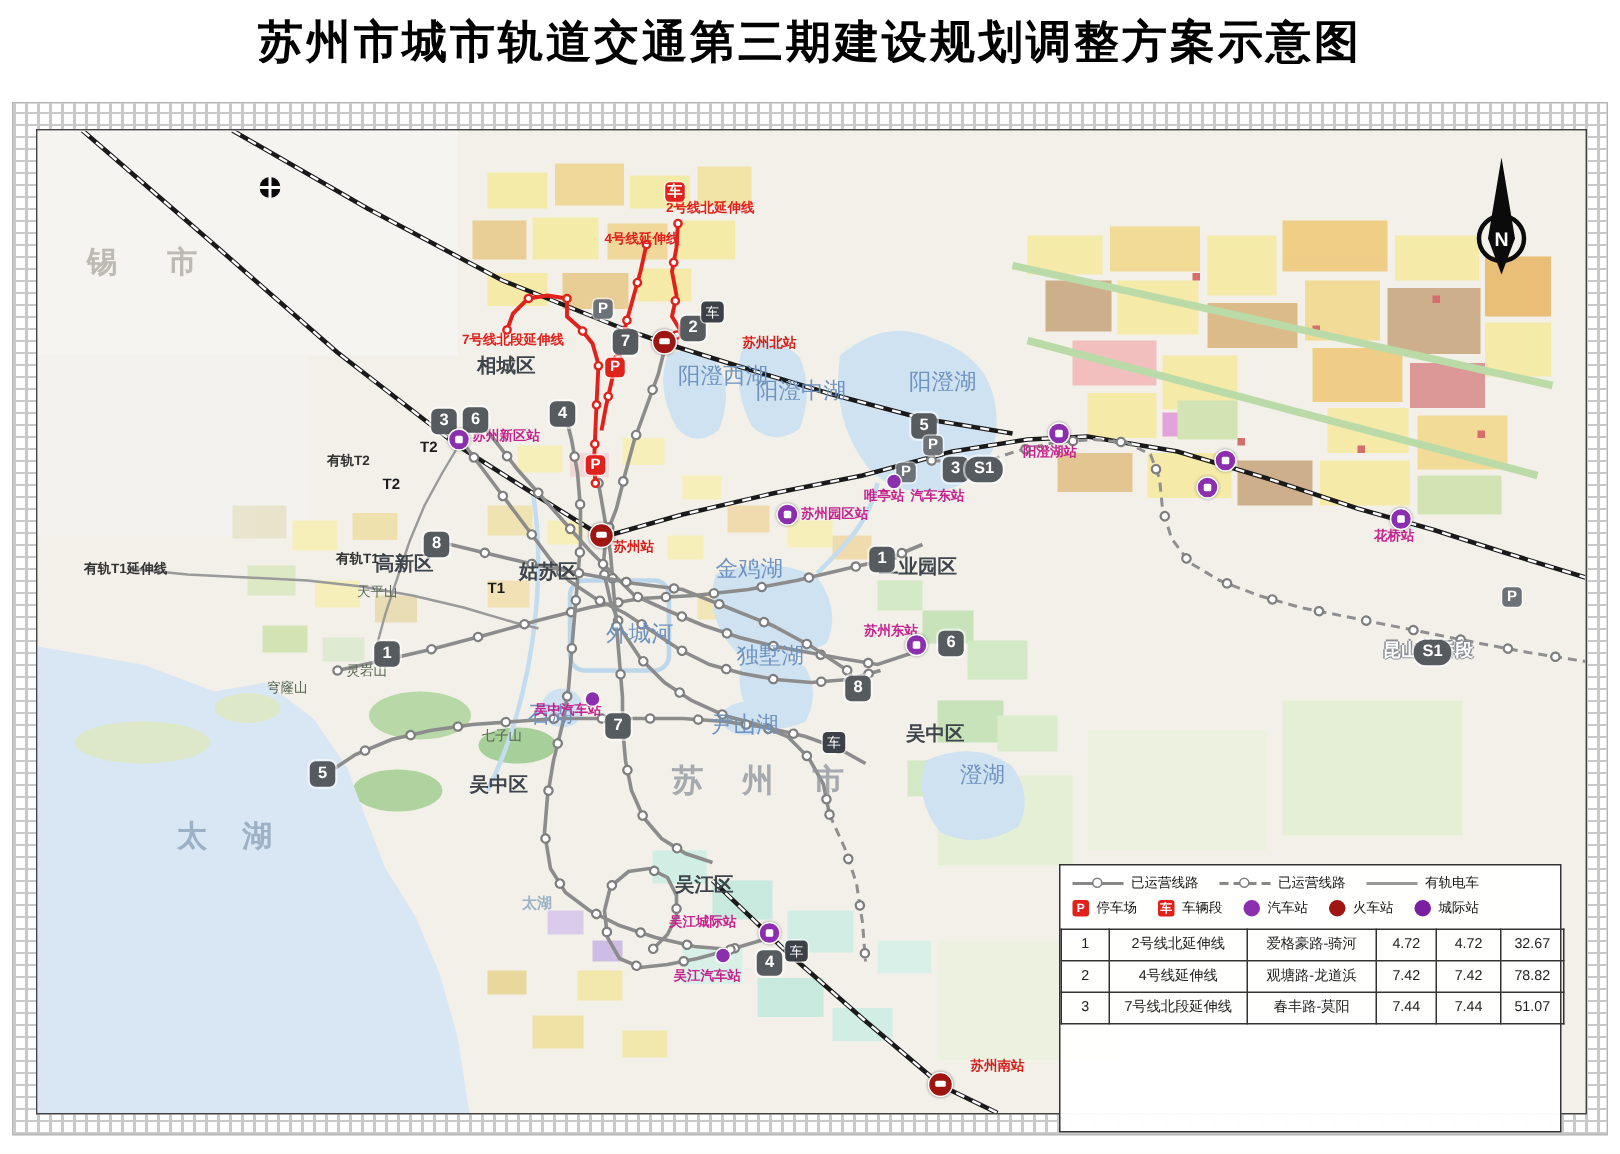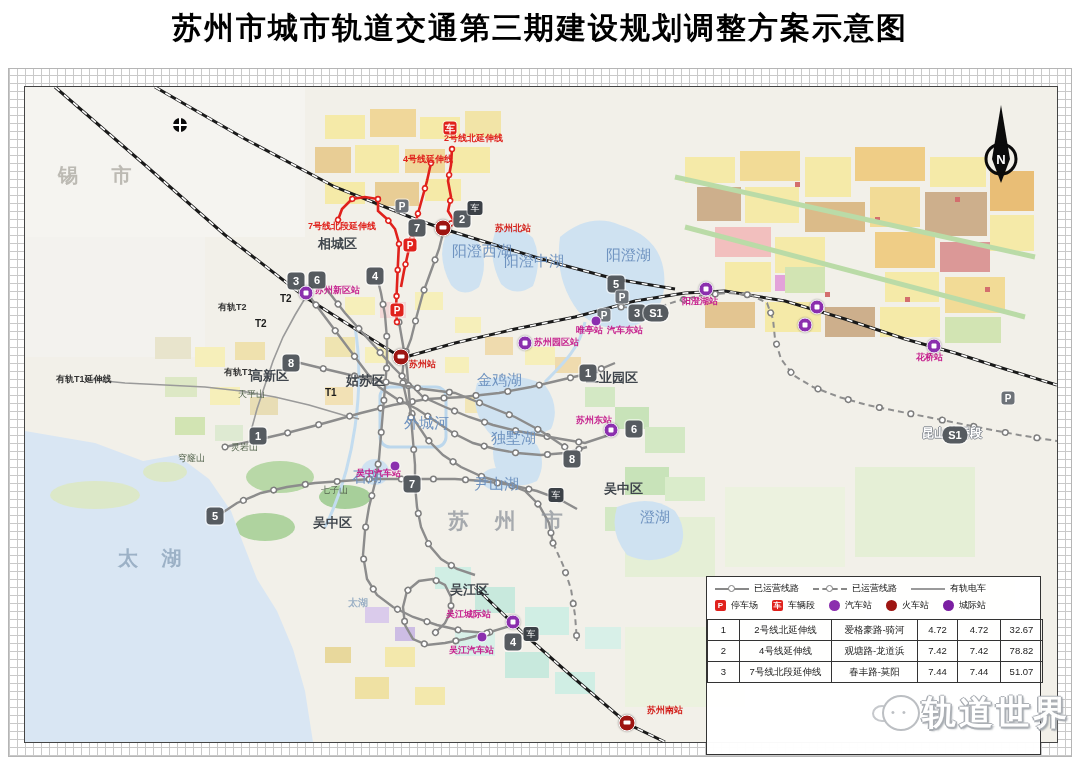--- a/index.html
+++ b/index.html
@@ -492,20 +492,13 @@
             <td>7号线北段延伸线</td>
             <td>春丰路-莫阳</td>
         <td>7.44</td>
             <td>7.44</td>
             <td>51.07</td>
       </tr>
     </tbody>
       </table>
   </div>
 
-  <div class="wm">
-    <div class="wmlogo">
-        <div class="b2"></div>
-        <div class="b1"></div>
-      </div>
-    <div class="wmtxt">轨道世界</div>
-  </div>
 </div>
 
 </body></html>

